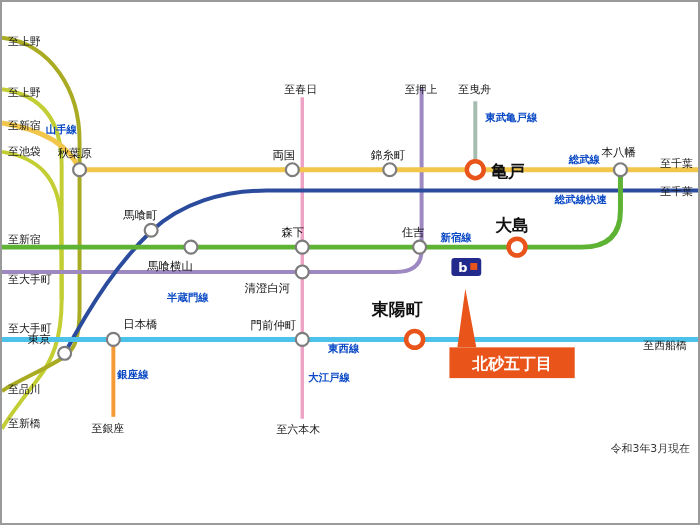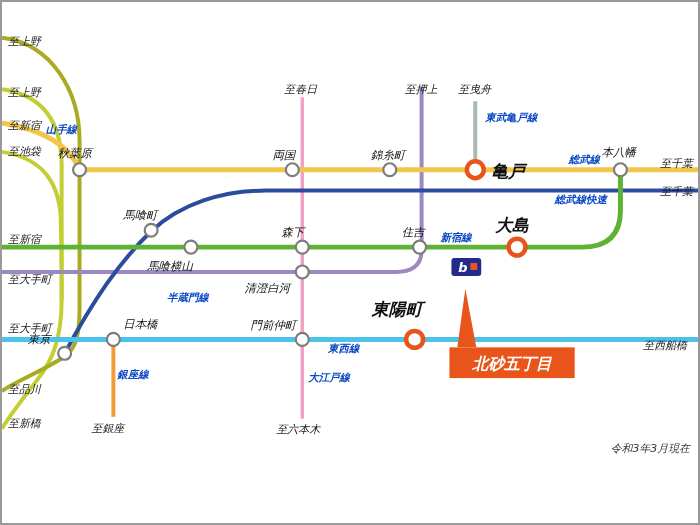--- a/index.html
+++ b/index.html
@@ -4,21 +4,20 @@
 <style>
   html,body{margin:0;padding:0;background:#ffffff;}
   .frame{
     position:relative;
     width:700px;height:525px;
     box-sizing:border-box;
     border:2px solid #9a9a9a;
     background:#ffffff;
     font-family:"DejaVu Sans","Liberation Sans",sans-serif;
     overflow:hidden;
-    font-style:italic;
   }
   svg{display:block;}
   text{font-family:"DejaVu Sans","Liberation Sans",sans-serif;}
   .dir{font-size:11px;fill:#1a1a1a;}
   .st{font-size:11.5px;fill:#111111;}
   .ln{font-size:10.5px;font-weight:bold;}
   .hl{font-size:17px;font-weight:bold;fill:#111111;}
   .dest{font-size:16px;font-weight:bold;fill:#ffffff;}
   .note{font-size:11px;fill:#333333;}
   .logo-b{font-size:13px;font-weight:bold;fill:#ffffff;}

